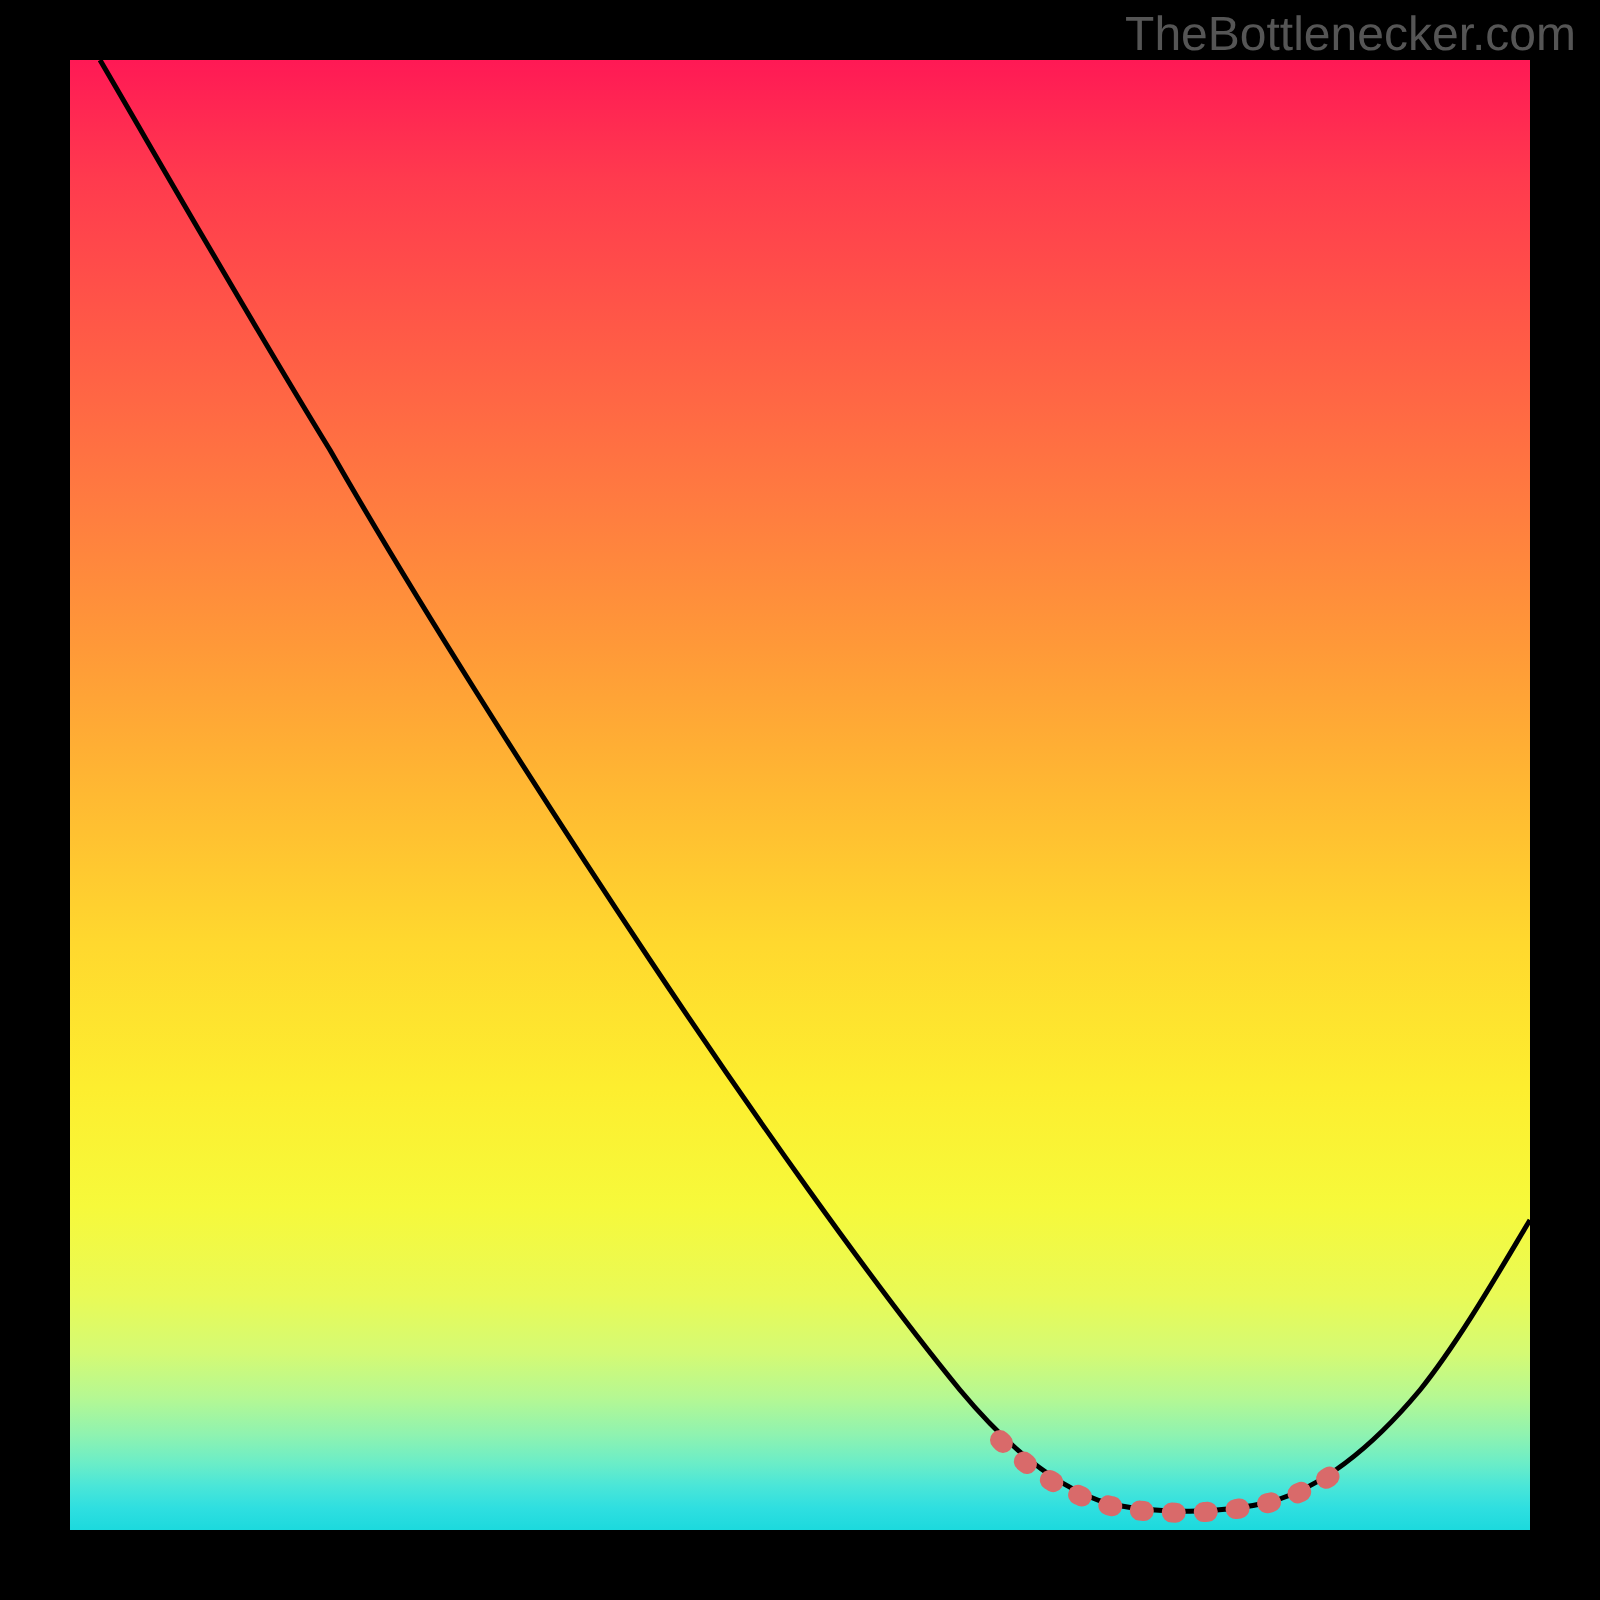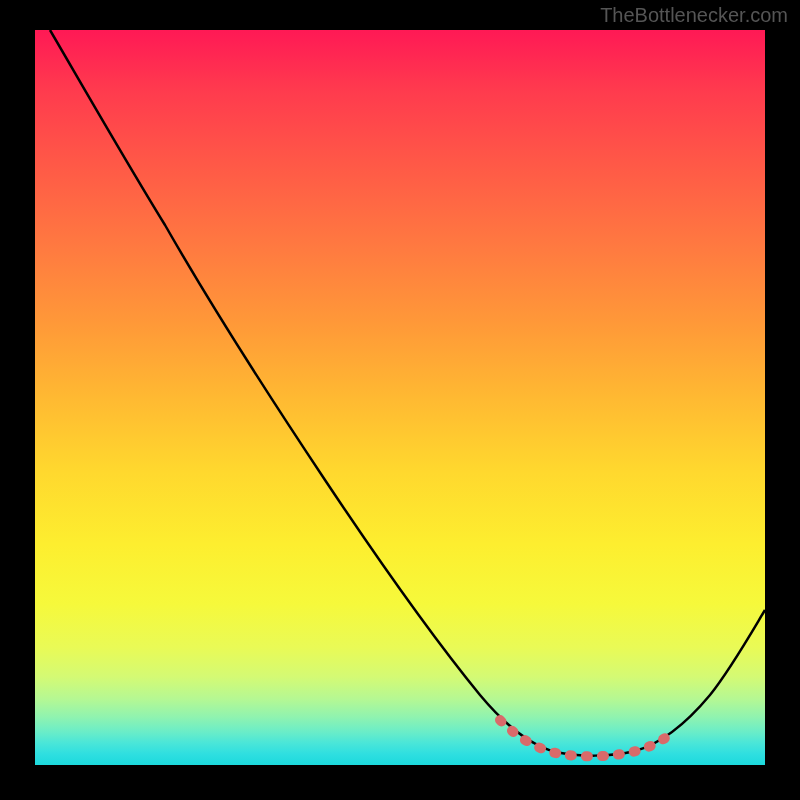--- a/index.html
+++ b/index.html
@@ -9,21 +9,21 @@
       height: 800px;
       background: #000;
       position: relative;
       font-family: Arial, sans-serif;
     }
     .watermark {
       position: absolute;
       top: 4px;
       right: 12px;
       color: #555;
-      font-size: 20px;
+      font-size: 24px;
       font-weight: normal;
       z-index: 10;
     }
     .chart-area {
       position: absolute;
       left: 35px;
       top: 30px;
       width: 730px;
       height: 735px;
       background: linear-gradient(to bottom,

